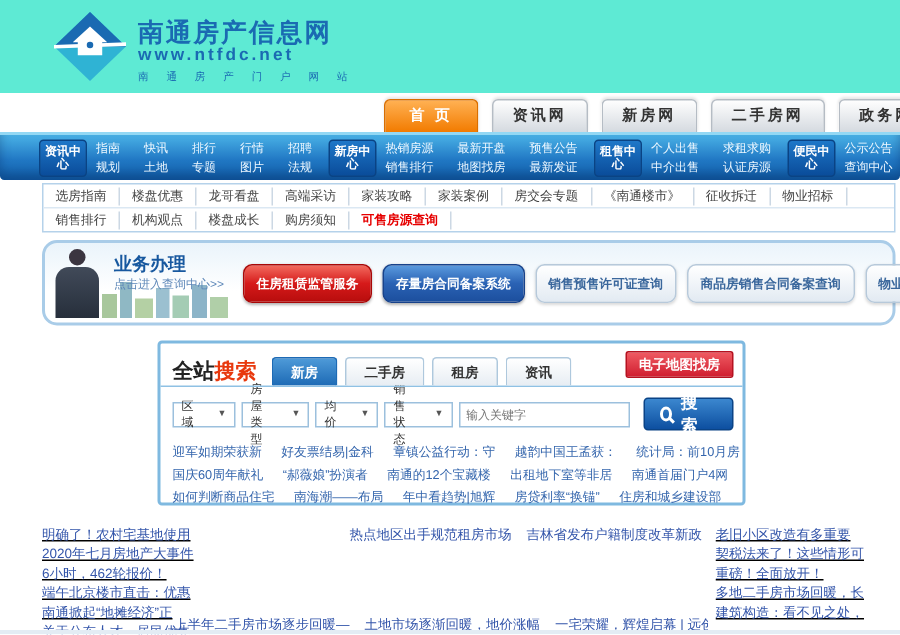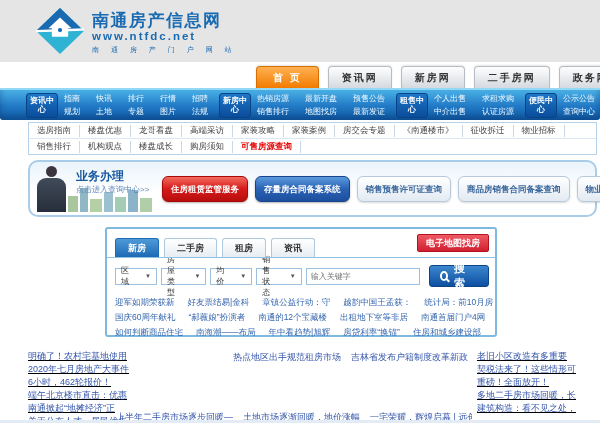--- a/index.html
+++ b/index.html
@@ -1,21 +1,21 @@
 <!DOCTYPE html>
 <html><head>
 <meta charset="utf-8">
 <style>
   html,body{margin:0;padding:0;background:#fff;}
   .page{position:relative;width:600px;height:423px;background:#fff;overflow:hidden;
         font-family:"Liberation Sans","DejaVu Sans",sans-serif;}
   a{cursor:pointer;}
 
   
-  .header{position:absolute;top:0;left:0;width:600px;height:62px;background:#e5e5e5;}
+  .header{position:absolute;top:0;left:0;width:600px;height:62px;background:#5eead4;}
   .logo{position:absolute;left:36px;top:8px;display:flex;align-items:center;gap:8px;}
   .logo-text .site-name{font-size:17px;font-weight:bold;color:#1a6ab2;letter-spacing:1.5px;line-height:19px;}
   .logo-text .site-url{font-size:11.5px;font-weight:bold;color:#1a6ab2;letter-spacing:2px;line-height:13px;}
   .logo-text .tagline{font-size:7px;color:#1a6ab2;letter-spacing:5px;margin-top:2px;white-space:nowrap;}
 
   
   .main-tabs{position:absolute;top:65px;left:256px;height:23px;display:flex;gap:9px;align-items:flex-end;}
   .tab{display:block;height:21px;line-height:21px;padding:0 13px;border-radius:4px 4px 0 0;
        background:linear-gradient(#fefefe,#d5dae0);border:1px solid #b5bcc4;border-bottom:none;
        font-size:10px;font-weight:bold;color:#333;letter-spacing:2px;text-decoration:none;
@@ -258,20 +258,23 @@
       <a class="bizbtn red">住房租赁监管服务</a>
         <a class="bizbtn blue">存量房合同备案系统</a>
         <a class="bizbtn white">销售预售许可证查询</a>
         <a class="bizbtn white">商品房销售合同备案查询</a>
         <a class="bizbtn white">物业信用档案查询</a>
     </div>
   </div>
 
   <div class="search-panel">
     <div class="sp-head">
+      <div class="sp-title">
+        <span class="t1">全站</span><span class="t2">搜索</span>
+      </div>
       <div class="sp-tabs">
         <a class="stab active">新房</a>
           <a class="stab">二手房</a>
           <a class="stab">租房</a>
           <a class="stab">资讯</a>
       </div>
       <a class="map-btn">电子地图找房</a>
     </div>
     <div class="sp-filters">
       <span style="display:flex;gap:4px">

